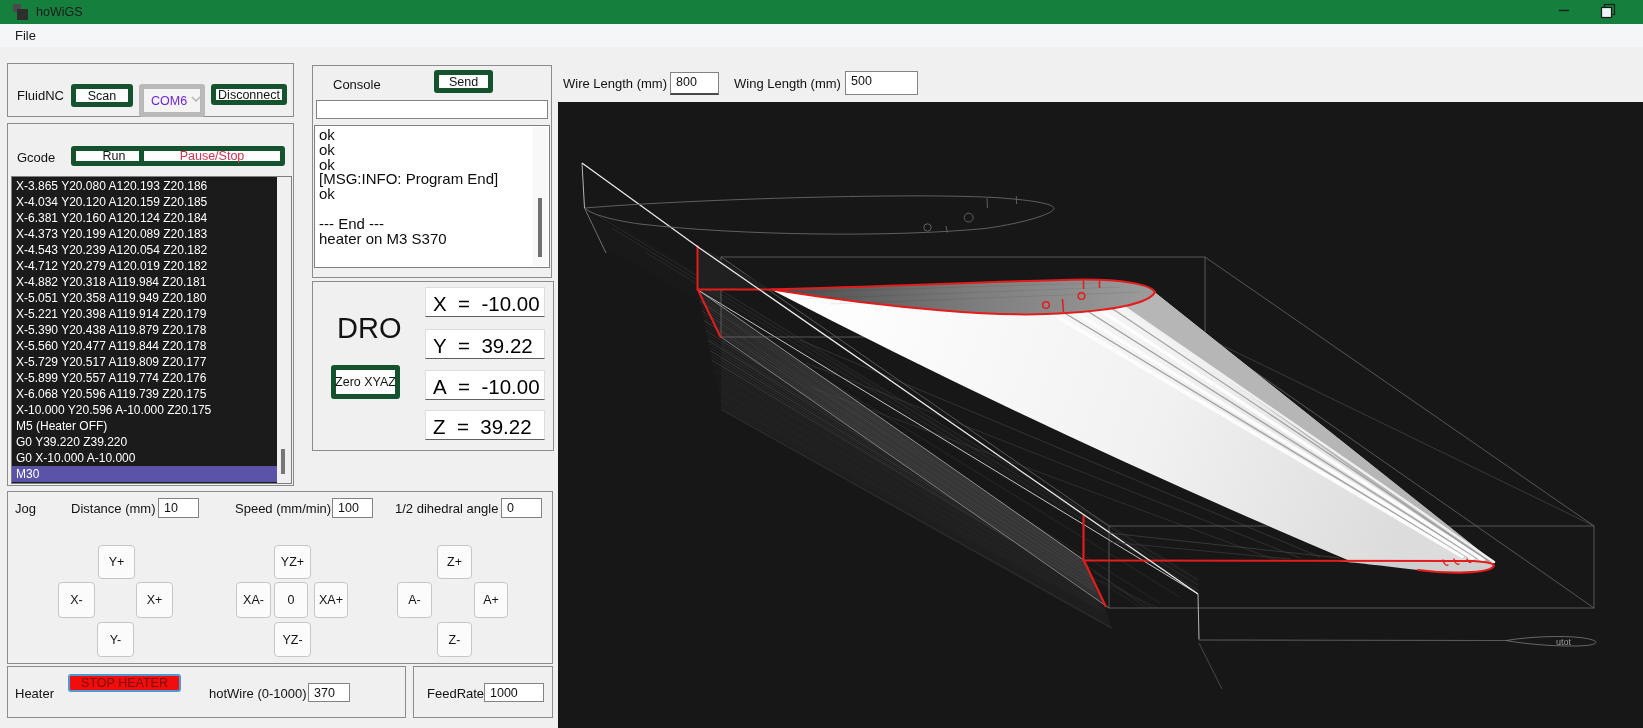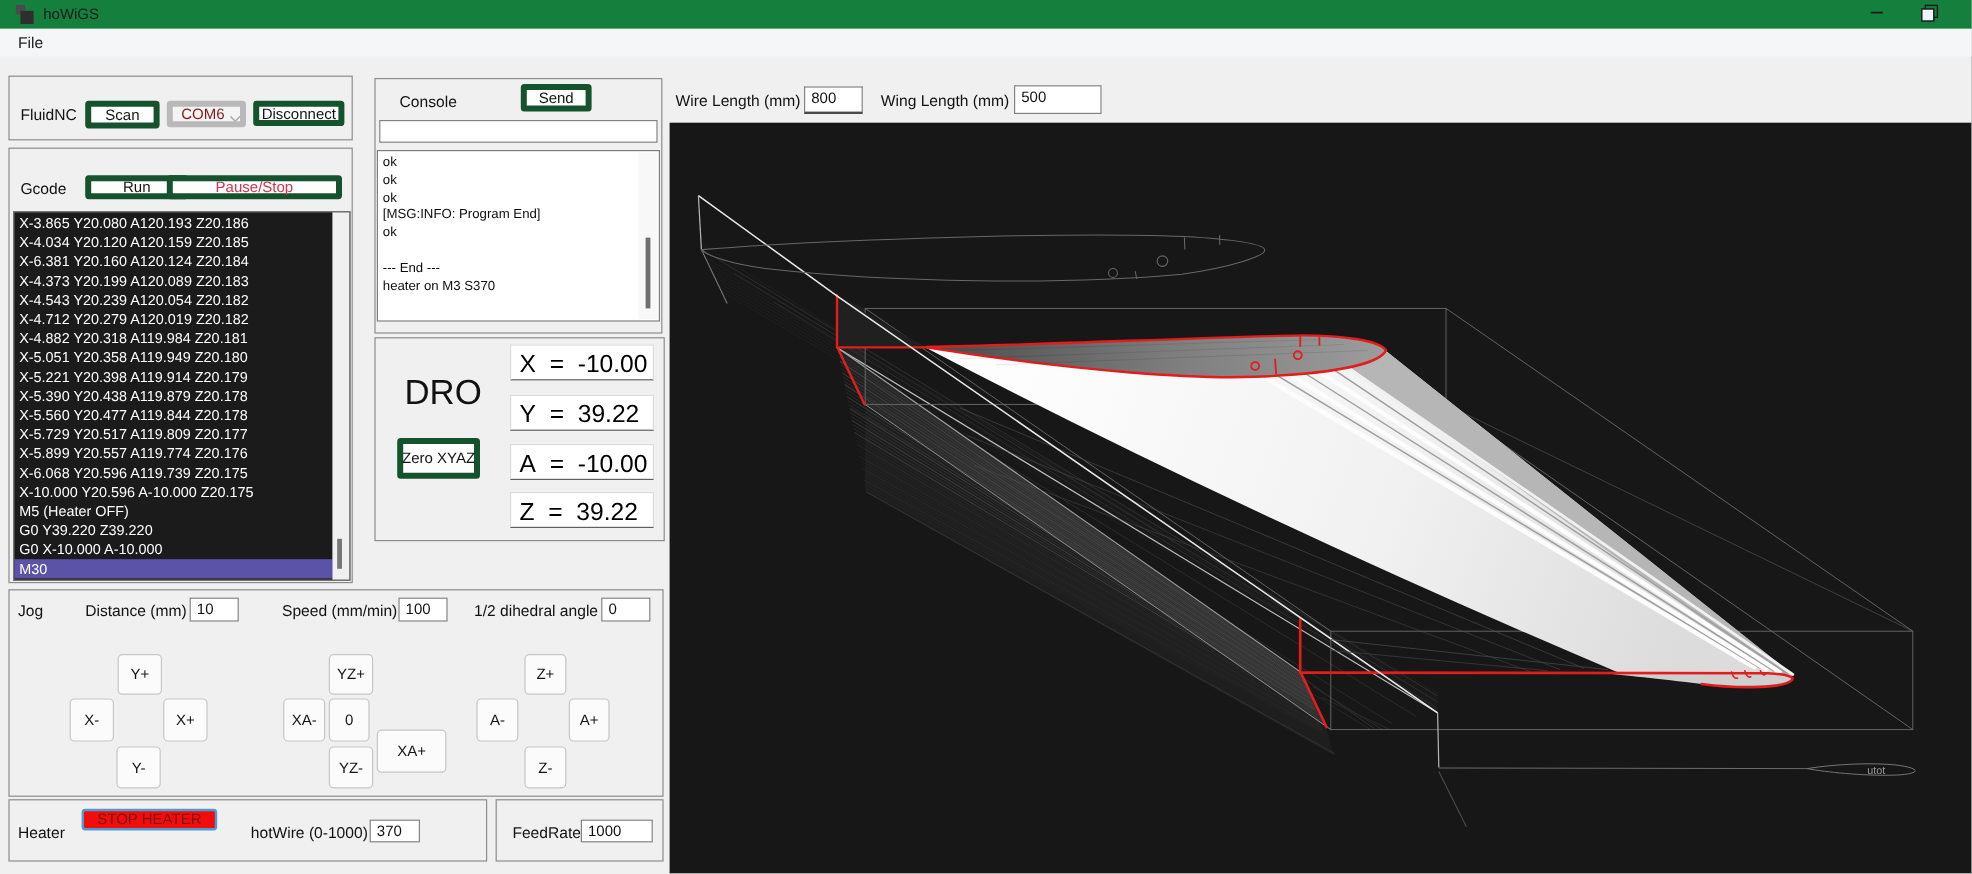--- a/index.html
+++ b/index.html
@@ -13,21 +13,21 @@
  padding:2px 0 0 5px;white-space:nowrap}
 #titlebar{position:absolute;left:0;top:0;width:1643px;height:24px;background:#15803d}
 #menubar{position:absolute;left:0;top:24px;width:1643px;height:23px;background:#f5f6f7}
 #gclist{position:absolute;left:11px;top:176px;width:281px;height:308px;border:1px solid #7f7f7f;background:#1b1b1b}
 #gcrows{position:absolute;left:0;top:1px;width:252px;height:304px;font-size:12px;line-height:16px;color:#fff;white-space:nowrap}
 #gcrows div{padding-left:4px}
 #gcrows .sel{background:#5b53a8;width:265px}
 #gcsb{position:absolute;right:0;top:0;width:14px;height:306px;background:#f0f0f0}
 #gcsb div{position:absolute;left:4px;top:272px;width:4px;height:25px;background:#777}
 #conout{position:absolute;left:314px;top:125px;width:236px;height:143px;border:1px solid #7f7f7f;background:#fff;
- font-size:11px;line-height:14.8px;color:#0d0d0d;padding:2px 0 16px 4px}
+ font-size:15px;line-height:14.8px;color:#0d0d0d;padding:2px 0 16px 4px}
 #consb{position:absolute;right:1px;top:1px;width:16px;height:139px;background:#f8f8f8}
 #consb div{position:absolute;left:6px;top:71px;width:4px;height:59px;background:#6f6f6f}
 .dro{position:absolute;left:425px;width:120px;height:30px;background:#fff;border:1px solid #dcdcdc;
  border-bottom:1px solid #5f5f5f;font-size:20.5px;color:#000;padding:4px 0 0 7px;white-space:nowrap}
 .jbtn{position:absolute;width:37px;height:36px;background:#fbfbfb;border:1px solid #c6c6c6;border-radius:4px;
  display:flex;align-items:center;justify-content:center;font-size:12.5px;color:#141414}
 </style></head>
 <body>
 <div id="titlebar">
  <svg class="abs" style="left:13px;top:4px" width="18" height="16">
@@ -48,21 +48,21 @@
 <div class="gb" style="left:7px;top:63px;width:287px;height:54px"></div>
 <div class="gb" style="left:7px;top:123px;width:287px;height:363px"></div>
 <div class="gb" style="left:7px;top:491px;width:546px;height:173px"></div>
 <div class="gb" style="left:7px;top:666px;width:399px;height:52px"></div>
 <div class="gb" style="left:413px;top:666px;width:140px;height:52px"></div>
 <div class="gb" style="left:312px;top:65px;width:240px;height:213px"></div>
 <div class="gb" style="left:312px;top:281px;width:242px;height:170px"></div>
 
 <div class="lbl" style="left:17px;top:88px">FluidNC</div>
 <div class="btn" style="left:71px;top:84px;width:62px;height:23px">Scan</div>
-<div class="btn" style="left:139px;top:84px;width:66px;height:22px;background:#f4f4f4;border-color:#b9b9b9;color:#7f1d1d;justify-content:flex-start;padding-left:7px">COM6
+<div class="btn" style="left:139px;top:84px;width:66px;height:33px;background:#f4f4f4;border-color:#b9b9b9;color:#6d28d9;justify-content:flex-start;padding-left:7px">COM6
  <svg class="abs" style="left:47px;top:7px" width="10" height="7">
       <path d="M1,1 L5,5 L9,1" fill="none" stroke="#b0b0b0" stroke-width="1.3"></path>
     </svg>
 </div>
 <div class="btn" style="left:211px;top:84px;width:76px;height:21px">Disconnect</div>
 
 <div class="lbl" style="left:17px;top:150px">Gcode</div>
 <div class="btn" style="left:71px;top:146px;width:86px;height:20px">Run</div>
 <div class="btn" style="left:139px;top:146px;width:146px;height:20px;color:#d2334f">Pause/Stop</div>
 <div id="gclist">
@@ -118,21 +118,21 @@
 <div class="inp" style="left:332px;top:498px;width:41px;height:20px">100</div>
 <div class="lbl" style="left:395px;top:501px">1/2 dihedral angle</div>
 <div class="inp" style="left:501px;top:498px;width:41px;height:20px">0</div>
 <div class="jbtn" style="left:98px;top:545px;height:34px">Y+</div>
 <div class="jbtn" style="left:58px;top:582px">X-</div>
 <div class="jbtn" style="left:136px;top:582px">X+</div>
 <div class="jbtn" style="left:97px;top:622px;height:35px">Y-</div>
 <div class="jbtn" style="left:274px;top:545px;height:34px">YZ+</div>
 <div class="jbtn" style="left:236px;top:582px;width:35px">XA-</div>
 <div class="jbtn" style="left:274px;top:582px;width:34px">0</div>
-<div class="jbtn" style="left:314px;top:608px;width:58px">XA+</div>
+<div class="jbtn" style="left:314px;top:582px;width:34px">XA+</div>
 <div class="jbtn" style="left:274px;top:622px;height:35px">YZ-</div>
 <div class="jbtn" style="left:437px;top:545px;width:35px;height:34px">Z+</div>
 <div class="jbtn" style="left:397px;top:582px;width:35px">A-</div>
 <div class="jbtn" style="left:474px;top:582px;width:34px">A+</div>
 <div class="jbtn" style="left:437px;top:622px;width:35px;height:35px">Z-</div>
 
 <div class="lbl" style="left:15px;top:686px">Heater</div>
 <div class="btn" style="left:68px;top:674px;width:113px;height:18px;background:#f20d0d;border:2px solid #4d9ad4;color:#7c1013;font-size:12.5px">STOP HEATER</div>
 <div class="lbl" style="left:209px;top:686px">hotWire (0-1000)</div>
 <div class="inp" style="left:308px;top:683px;width:42px;height:19px">370</div>

